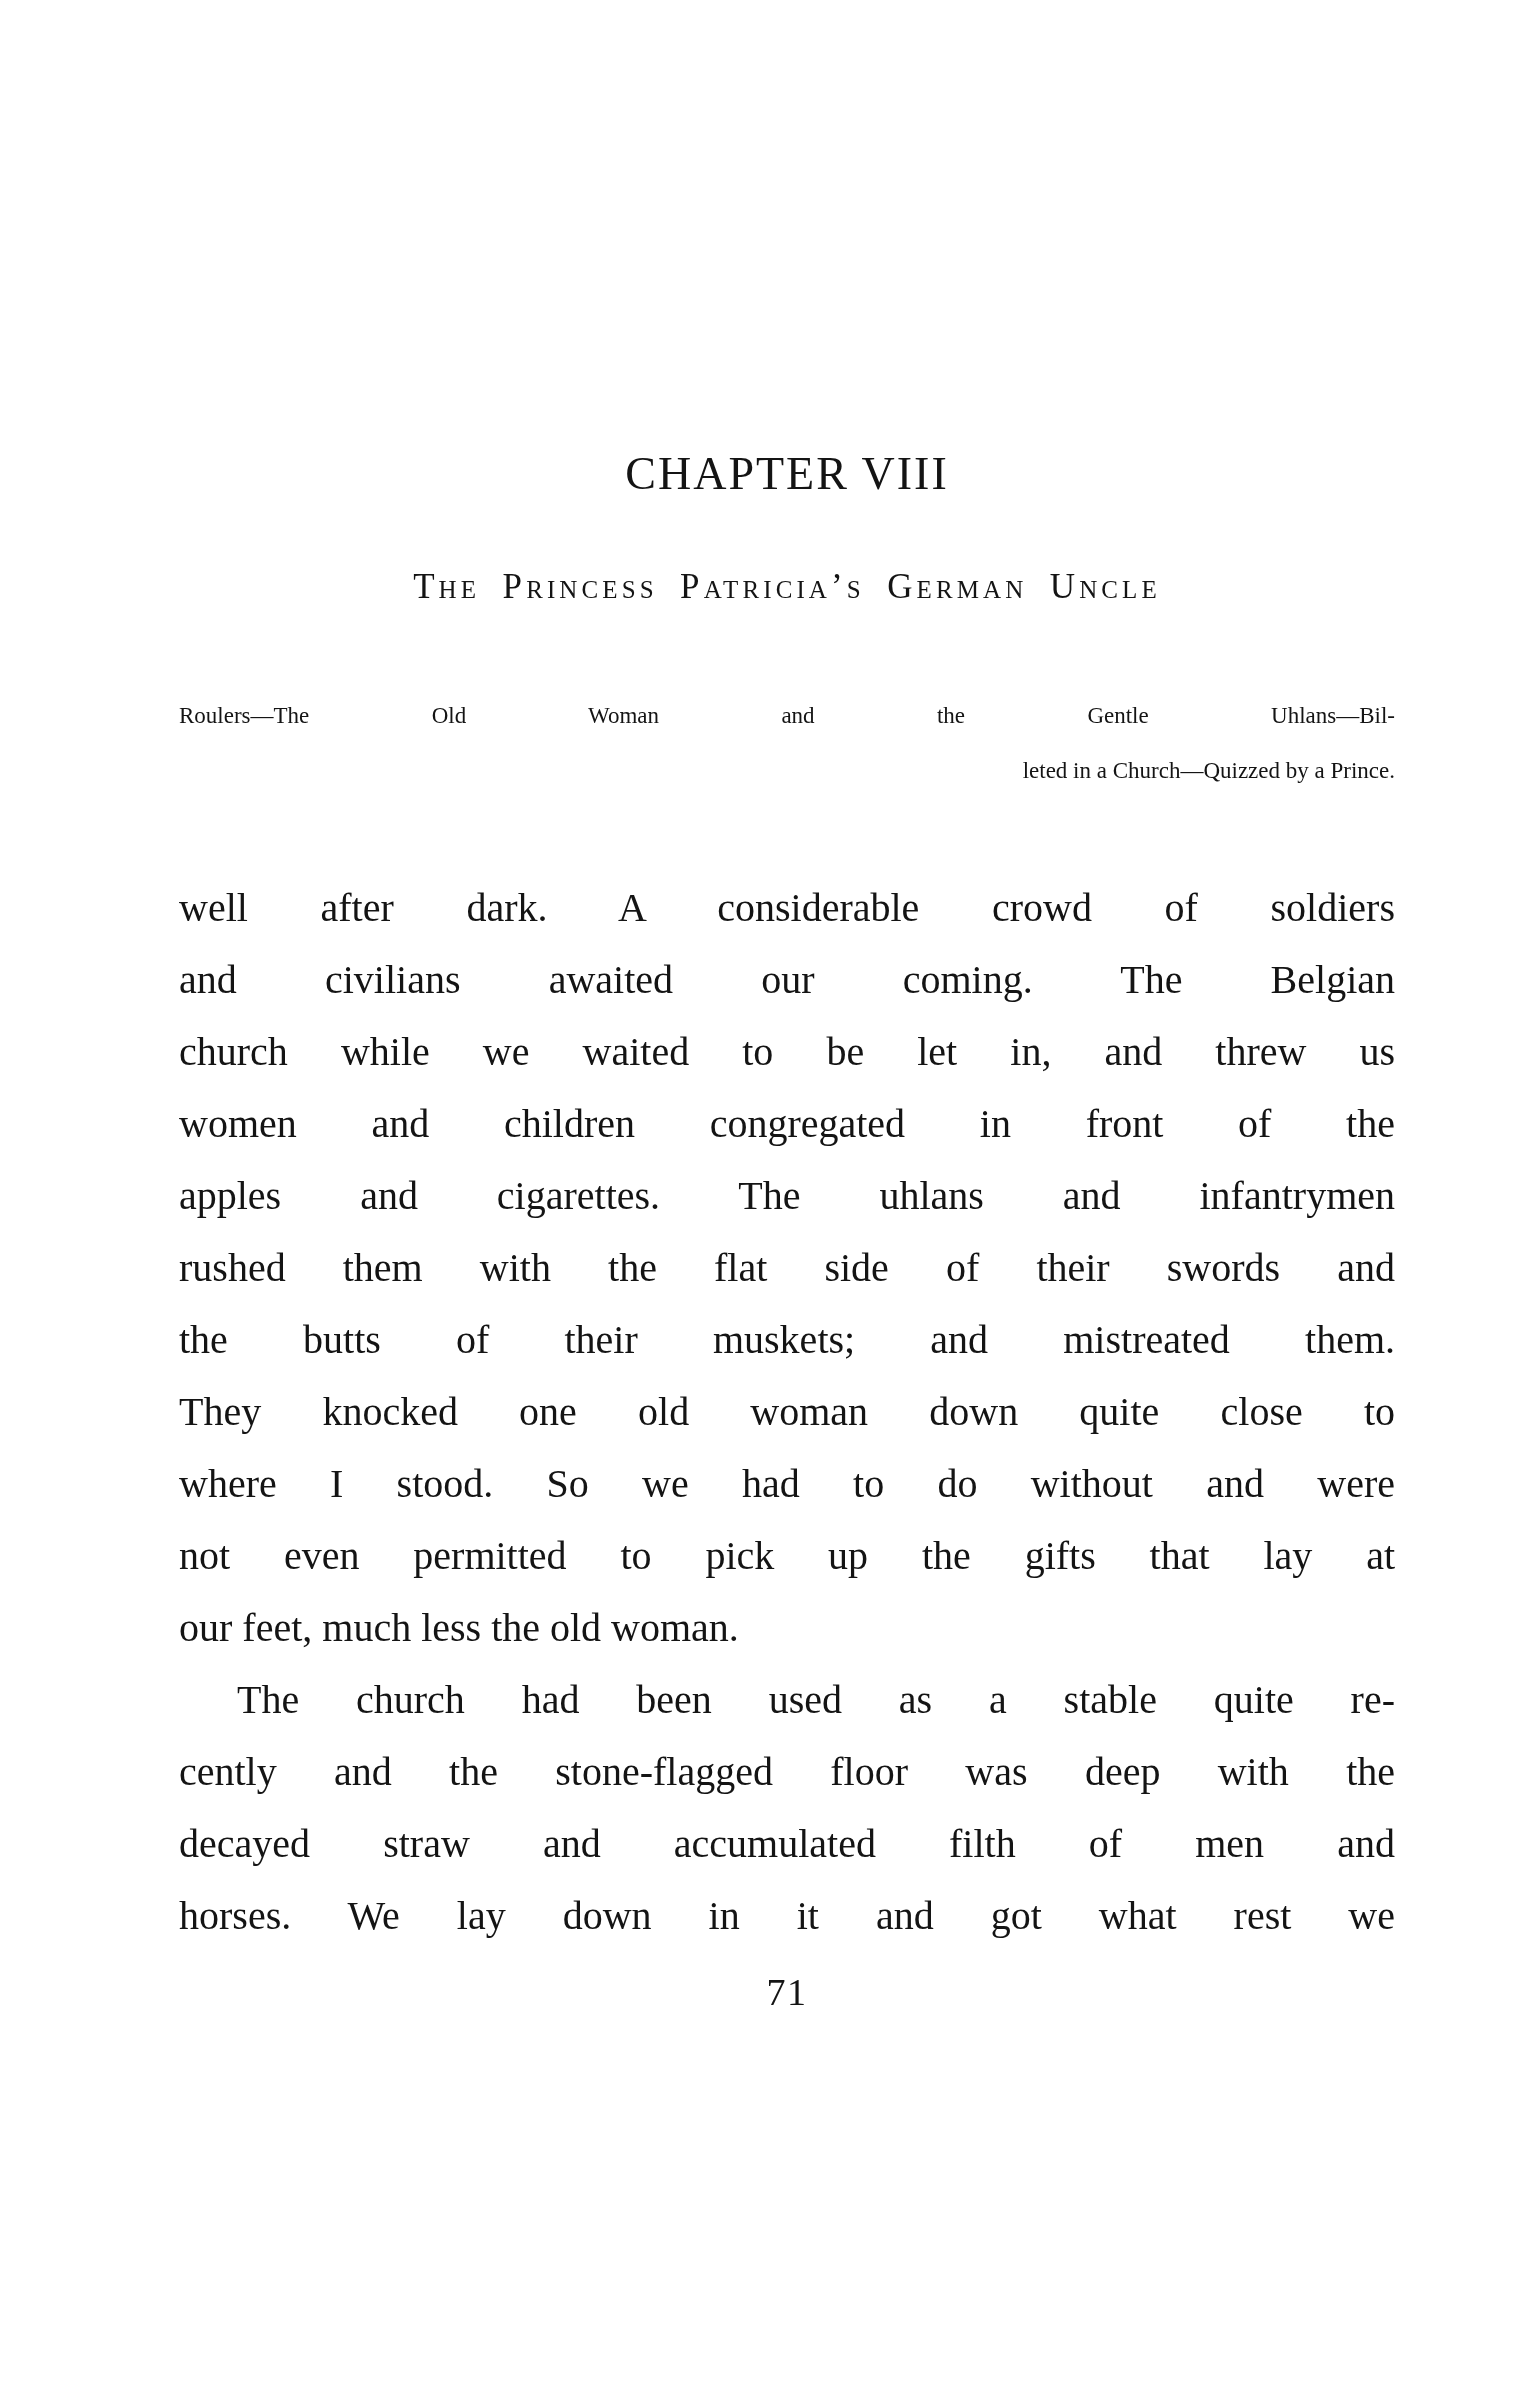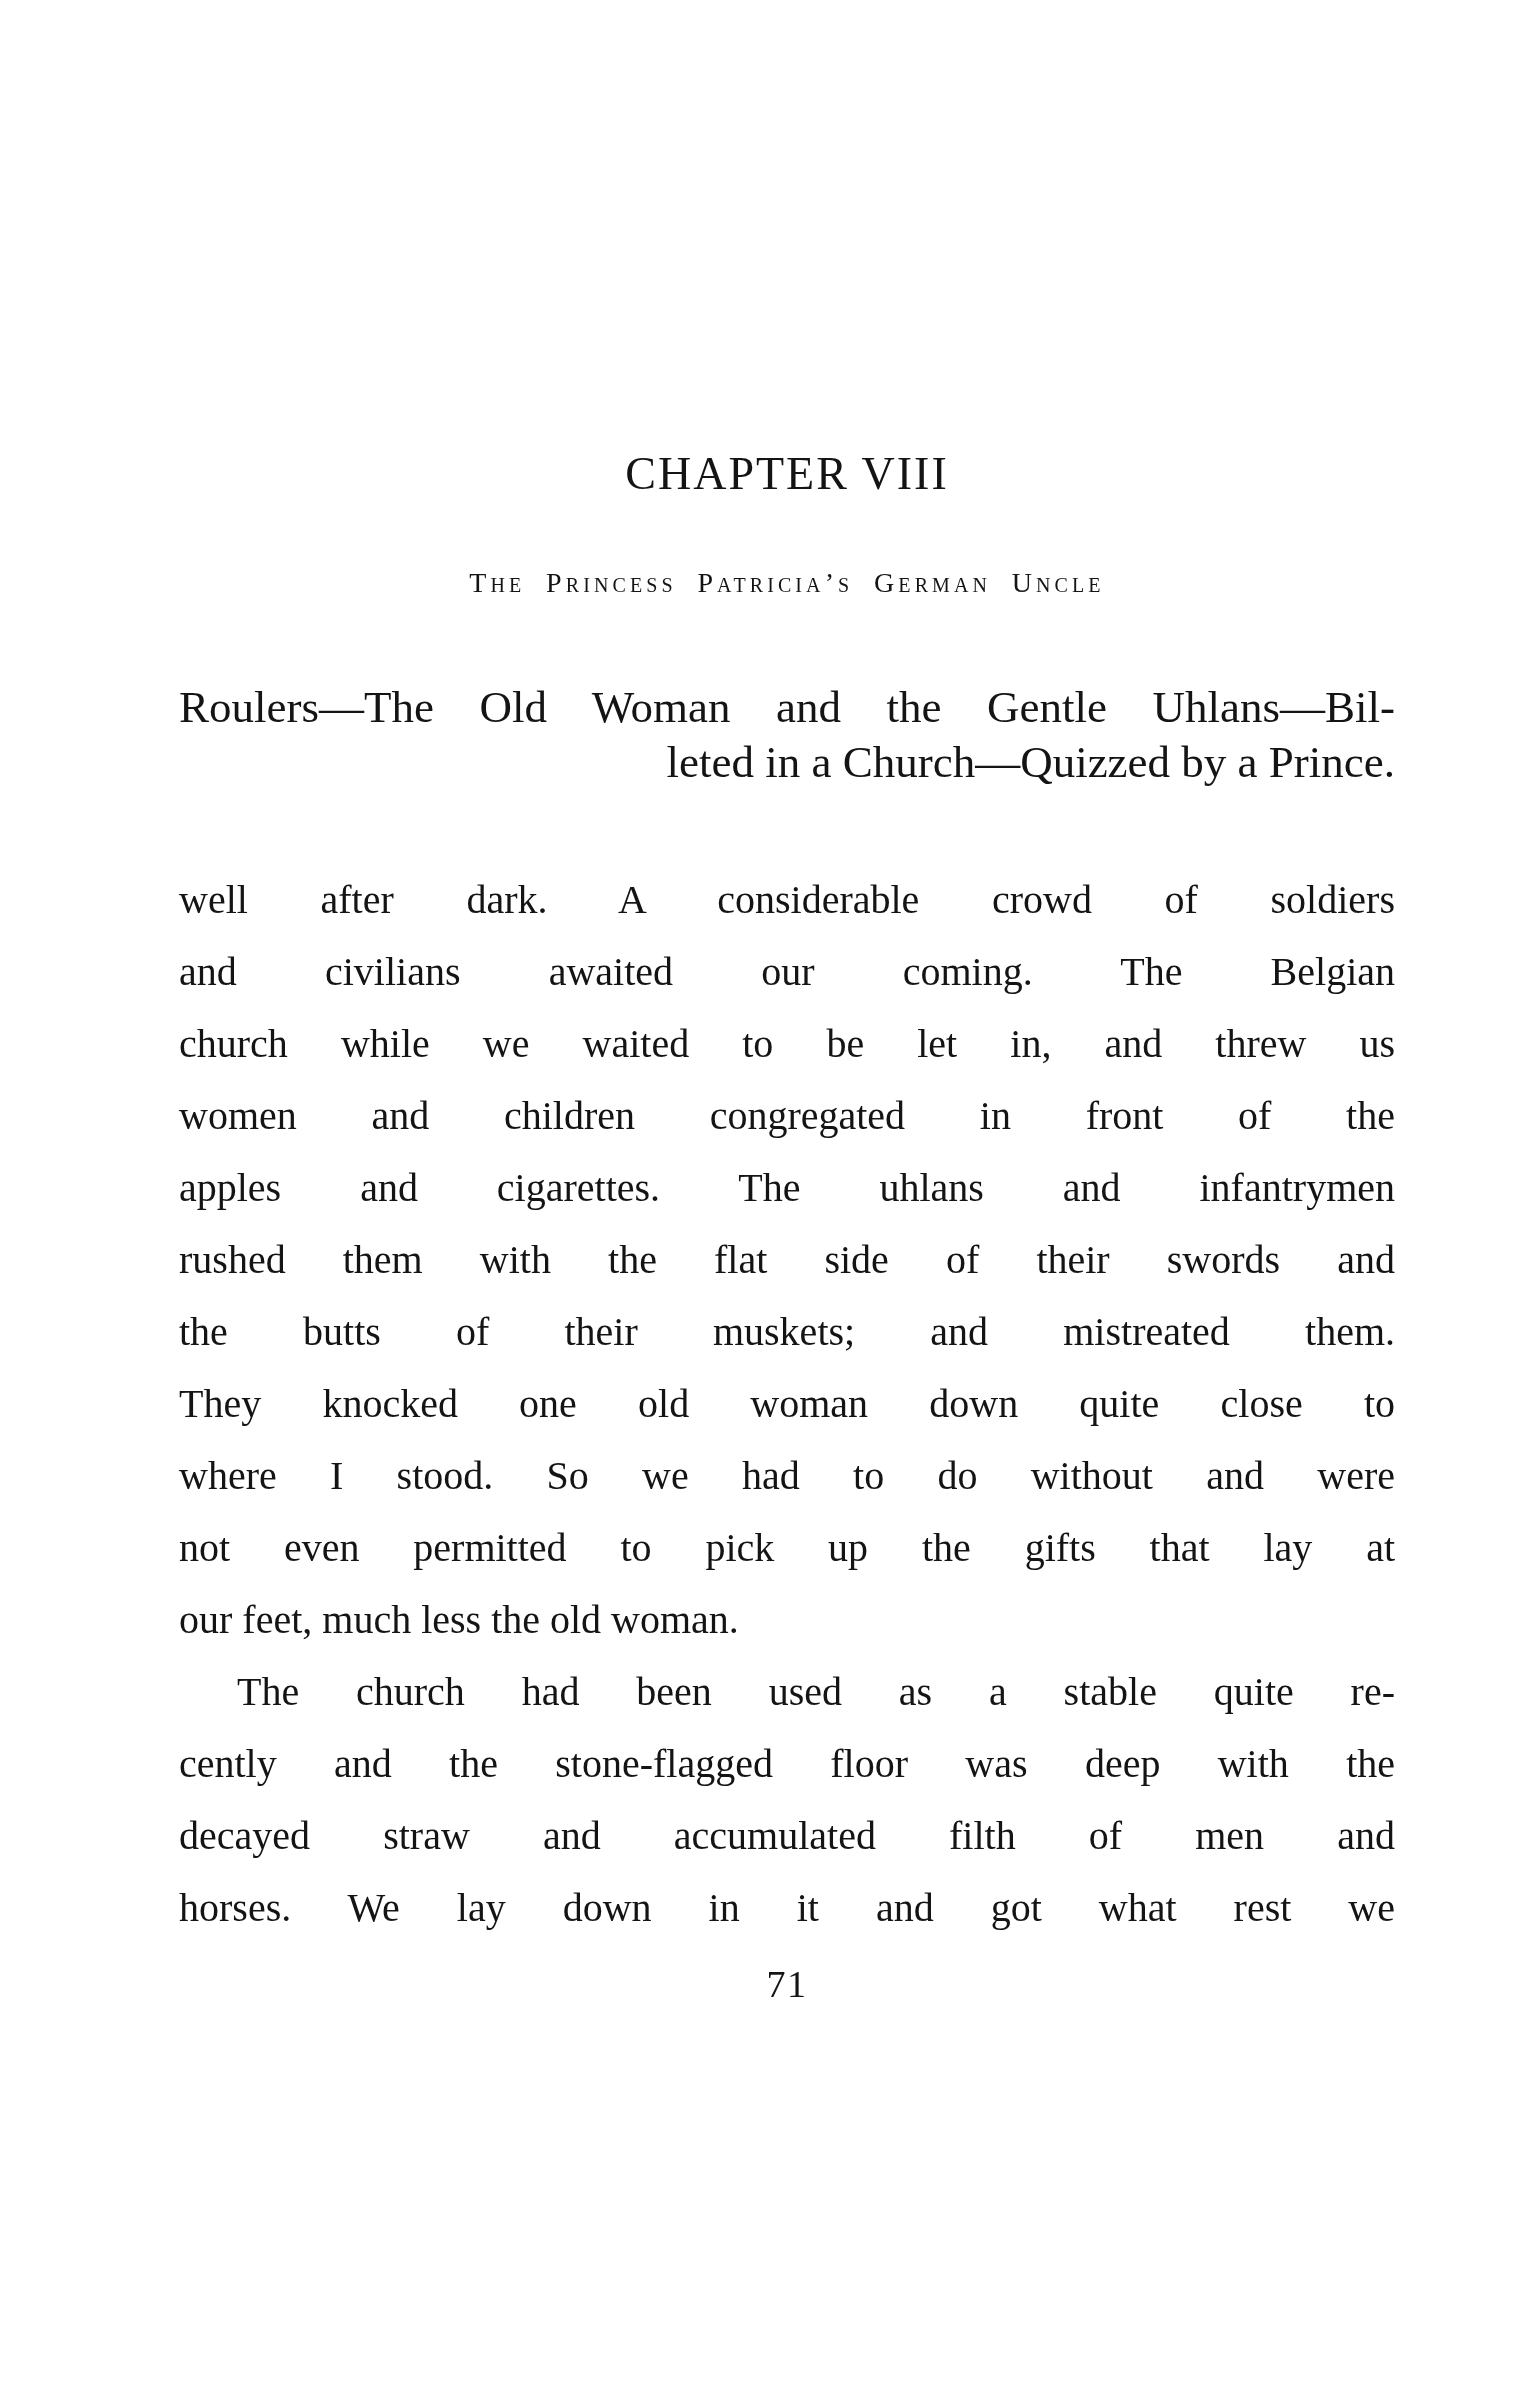--- a/index.html
+++ b/index.html
@@ -30,29 +30,29 @@
   }
   .chapter-title {
     text-align: center;
     font-size: 46px;
     letter-spacing: 2px;
     font-weight: 400;
     margin: 0 0 67px 0;
   }
   .chapter-subtitle {
     text-align: center;
-    font-size: 28px;
+    font-size: 35px;
     font-variant: small-caps;
     letter-spacing: 4.1px;
     word-spacing: 9.6px;
     font-weight: 400;
     margin: 0 0 81px 0;
   }
   .summary {
-    font-size: 45px;
+    font-size: 23px;
     line-height: 55px;
     margin: 0 0 74px 0;
   }
   .summary .sum-line-1 {
     text-align: justify;
     text-align-last: justify;
   }
   .summary .sum-line-2 {
     text-align: right;
   }

